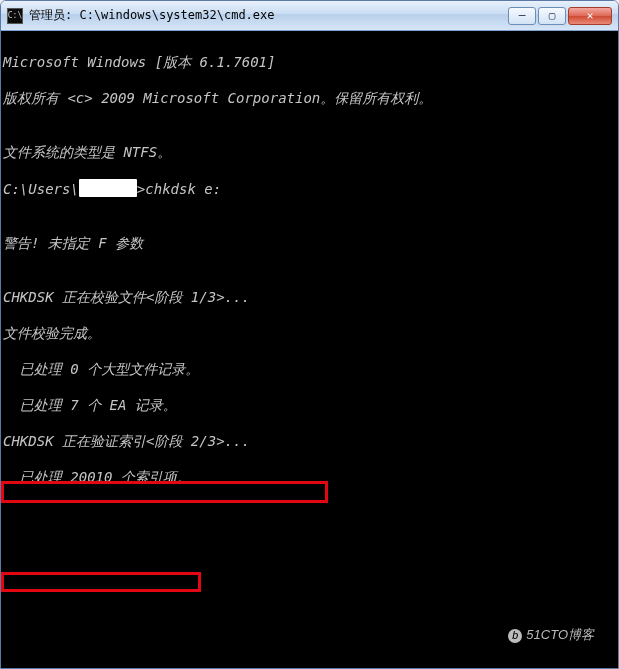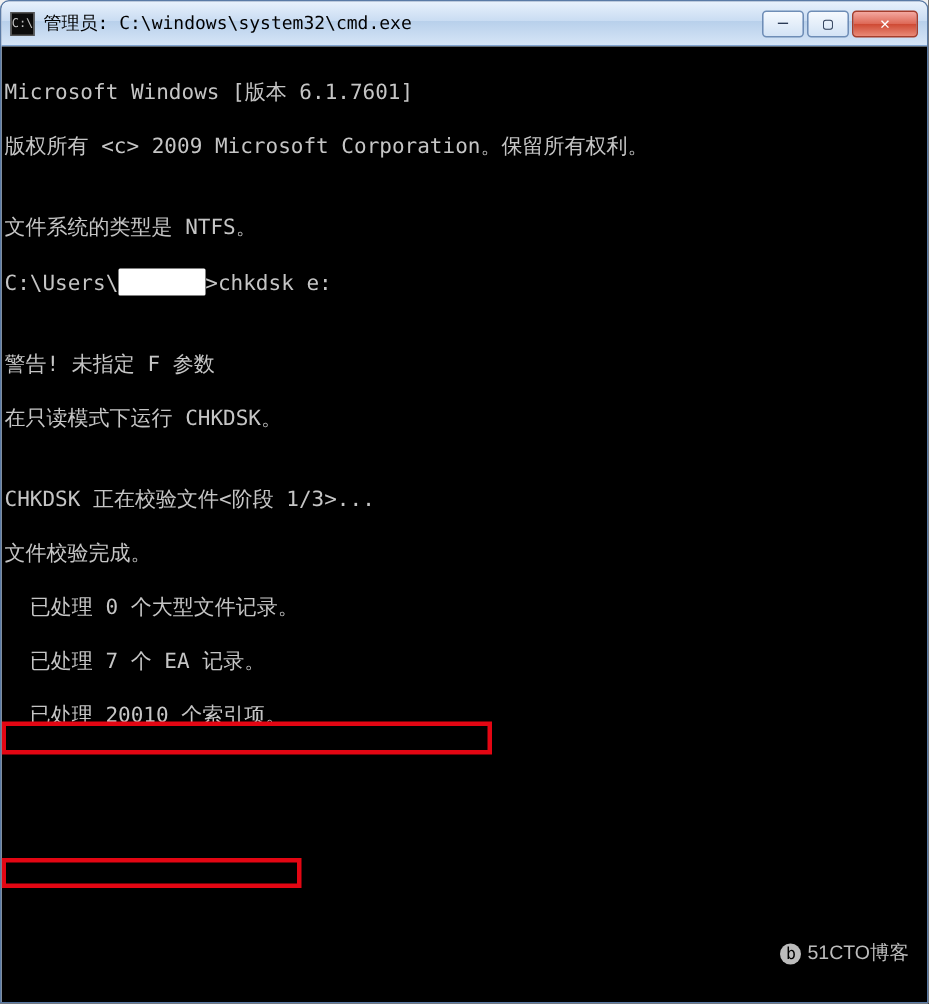--- a/index.html
+++ b/index.html
@@ -52,31 +52,32 @@
       flex: 1;
       background: #000;
       color: #c5c5c5;
       font-family: "NSimSun","宋体",Consolas,monospace;
       font-size: 14px;
       line-height: 18px;
       padding: 4px 2px 2px 2px;
       white-space: pre;
       overflow: hidden;
       position: relative;
+      font-style: italic;
     }
     .terminal .line { white-space: pre; }
     .censor { display:inline-block; background:#fff; color:#fff; border-radius:1px; padding:0 1px; vertical-align: text-bottom; }
     .hl {
       position: absolute;
       border: 3px solid #e30613;
       pointer-events: none;
     }
     .watermark {
       position: absolute;
-      right: 12px; bottom: 6px;
+      right: 24px; bottom: 6px;
       font-size: 13px;
       color: #bcbcbc;
       font-family: "Microsoft YaHei", sans-serif;
       pointer-events: none;
     }
     .watermark-icon {
       display:inline-block; width:14px; height:14px;
       border-radius:50%;
       background:#bcbcbc; color:#000;
       text-align:center; line-height:14px;
@@ -100,26 +101,26 @@
   </div>
 
   <div class="terminal">
 <div class="line">Microsoft Windows [版本 6.1.7601]</div>
 <div class="line">版权所有 &lt;c&gt; 2009 Microsoft Corporation。保留所有权利。</div>
 <div class="line"></div>
 <div class="line">文件系统的类型是 NTFS。</div>
 <div class="line"><span>C:\Users\</span><span class="censor">　　　　</span><span>&gt;chkdsk e:</span></div>
 <div class="line"></div>
 <div class="line">警告! 未指定 F 参数</div>
-<div class="line">在只读模式下运行 CHKDSK。</div>
 <div class="line"></div>
 <div class="line">CHKDSK 正在校验文件&lt;阶段 1/3&gt;...</div>
 <div class="line">文件校验完成。</div>
 <div class="line">  已处理 0 个大型文件记录。</div>
 <div class="line">  已处理 7 个 EA 记录。</div>
+<div class="line">CHKDSK 正在验证索引&lt;阶段 2/3&gt;...</div>
 <div class="line">  已处理 20010 个索引项。</div>
 
 
 
 
 
 
 
 
 

